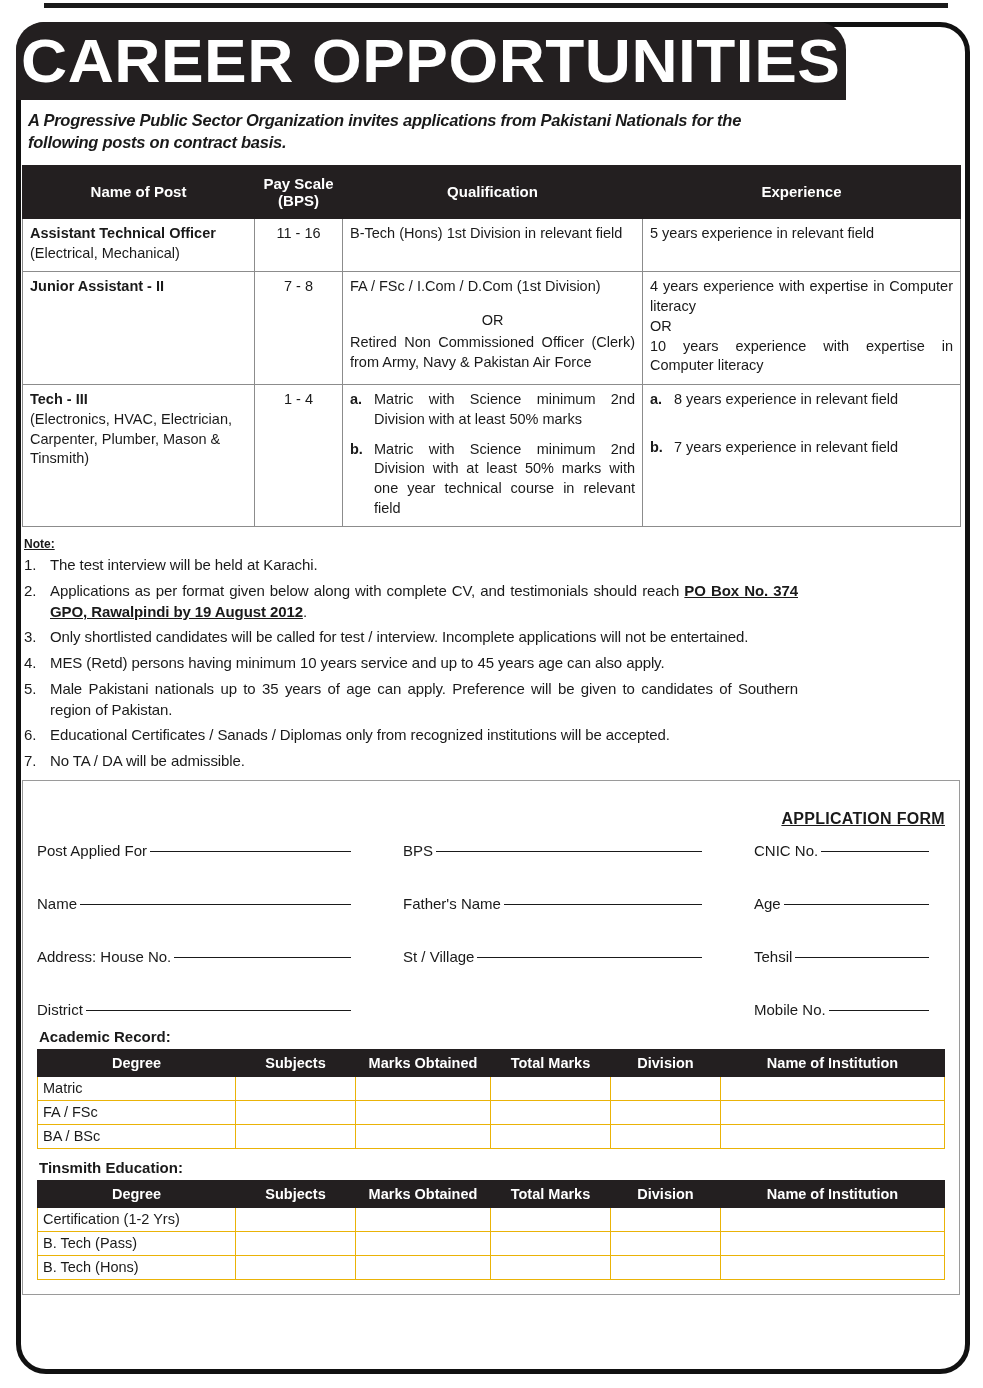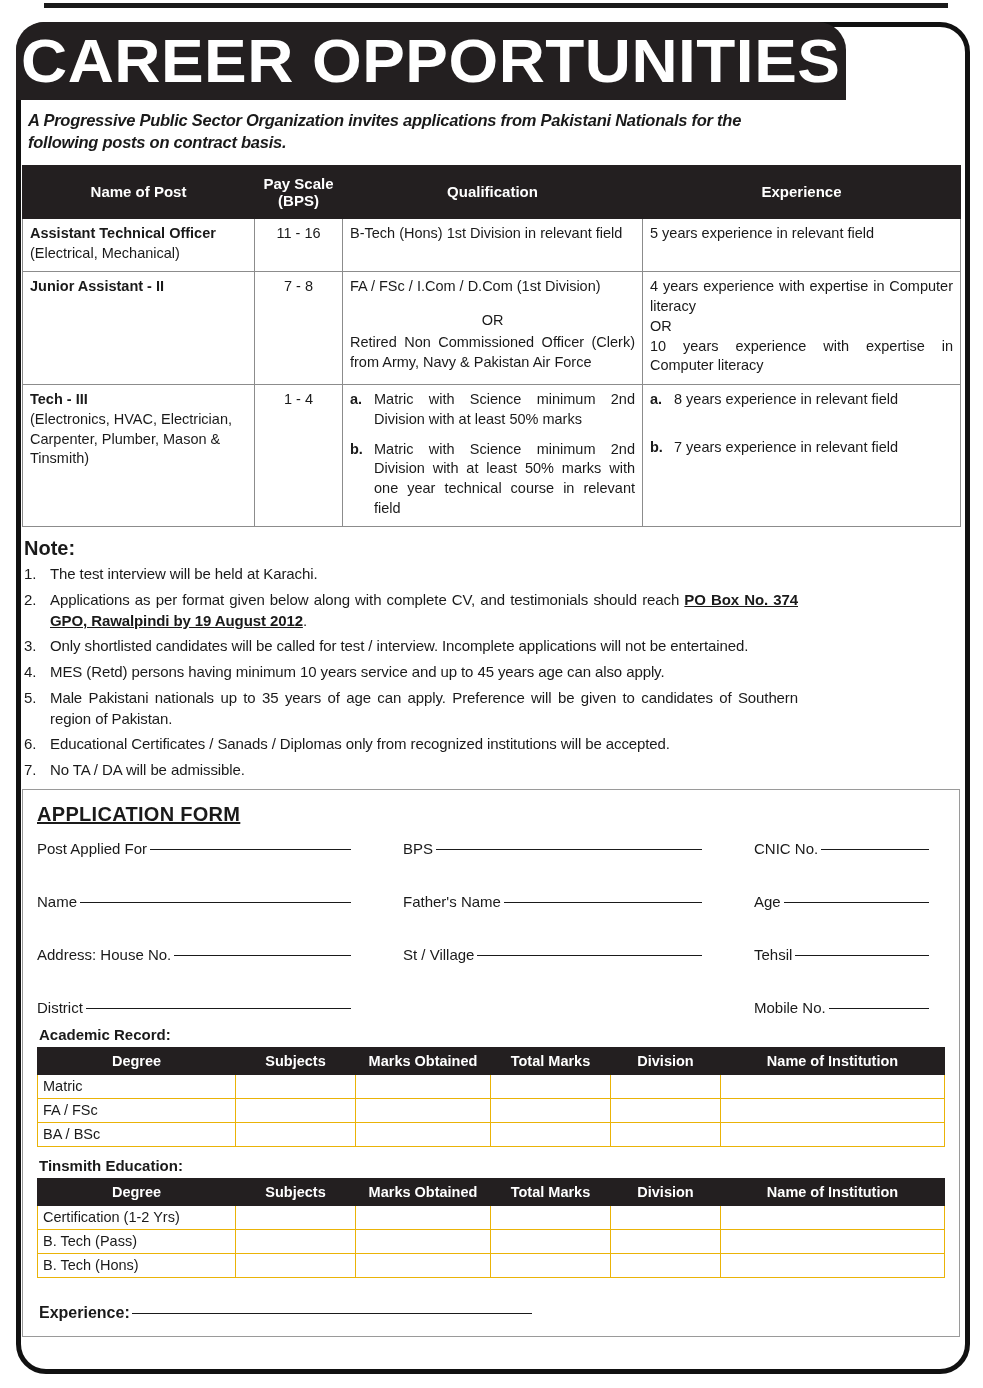--- a/index.html
+++ b/index.html
@@ -109,47 +109,48 @@
 
   
   .ab-row { display: flex; gap: 8px; }
   .ab-row .mk { font-weight: bold; min-width: 16px; }
   .ab-row .bd { flex: 1; }
   .gap-8 { height: 10px; }
 
   
   #note-wrap { margin-top: 10px; padding-left: 2px; }
   #note-heading {
-    font-size: 20px;
-    font-weight: bold;
+    font-size: 12px;
+    font-weight: bold;
+    text-decoration: underline;
     margin-bottom: 4px;
   }
   .note-item {
     display: flex;
     font-size: 15px;
     line-height: 1.38;
     margin-bottom: 5px;
   }
   .note-num { width: 26px; flex: 0 0 26px; }
   .note-txt { flex: 1; text-align: justify; letter-spacing: -0.1px; }
   .bu { font-weight: bold; text-decoration: underline; }
 
   
   #appform {
     margin-top: 8px;
     width: 938px;
     border: 1px solid #9a9a9a;
     padding: 10px 14px 14px 14px;
   }
   #appform-title {
-    text-align: left;
-    font-size: 20px;
+    text-align: right;
+    font-size: 16px;
     font-weight: bold;
     text-decoration: underline;
-    margin: 3px 0 14px 0;
+    margin: 19px 0 14px 0;
     letter-spacing: 0.3px;
   }
 
   
   .field-grid {
     display: grid;
     grid-template-columns: 330px 315px 1fr;
     row-gap: 7px;
     column-gap: 0px;
     margin-bottom: 6px;
@@ -493,19 +494,15 @@
             <td>B. Tech (Hons)</td>
             <td></td>
             <td></td>
             <td></td>
             <td></td>
             <td></td>
           </tr>
         </tbody>
     </table>
 
-    <div id="exp-line">
-      <span>Experience:</span>
-      <span class="rule"></span>
-    </div>
   </div>
 
 </div>
 
 </body></html>

